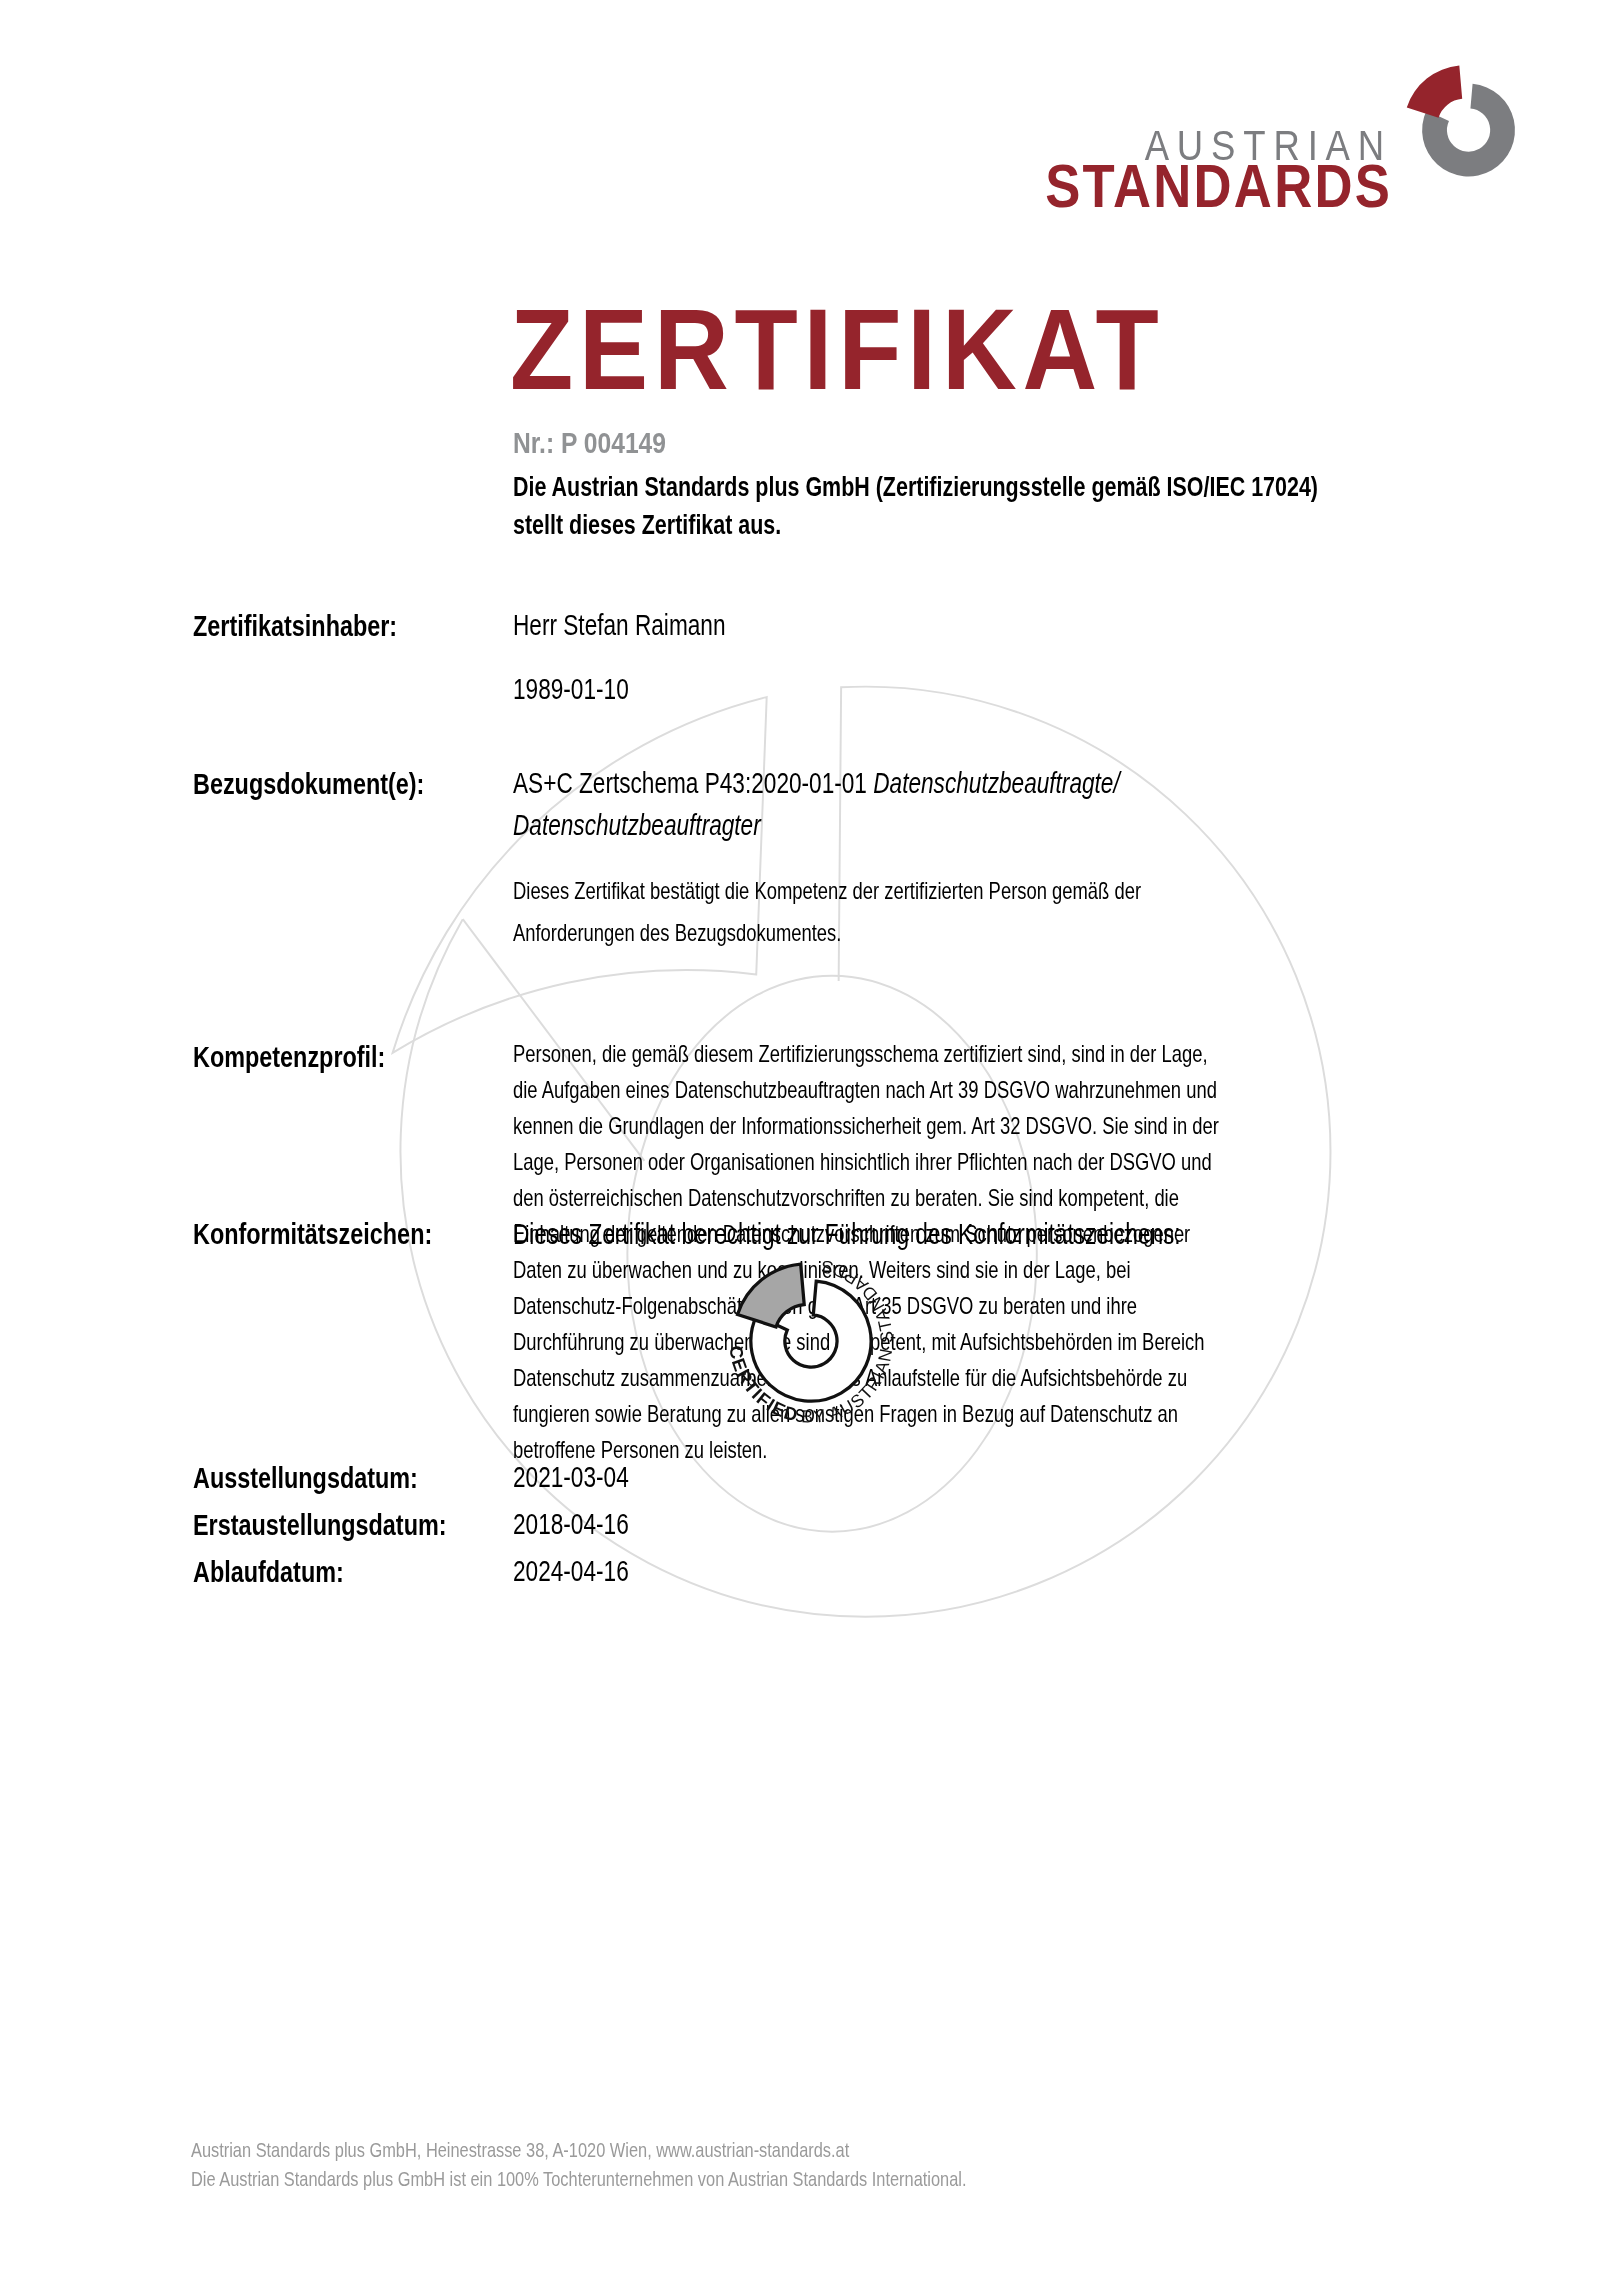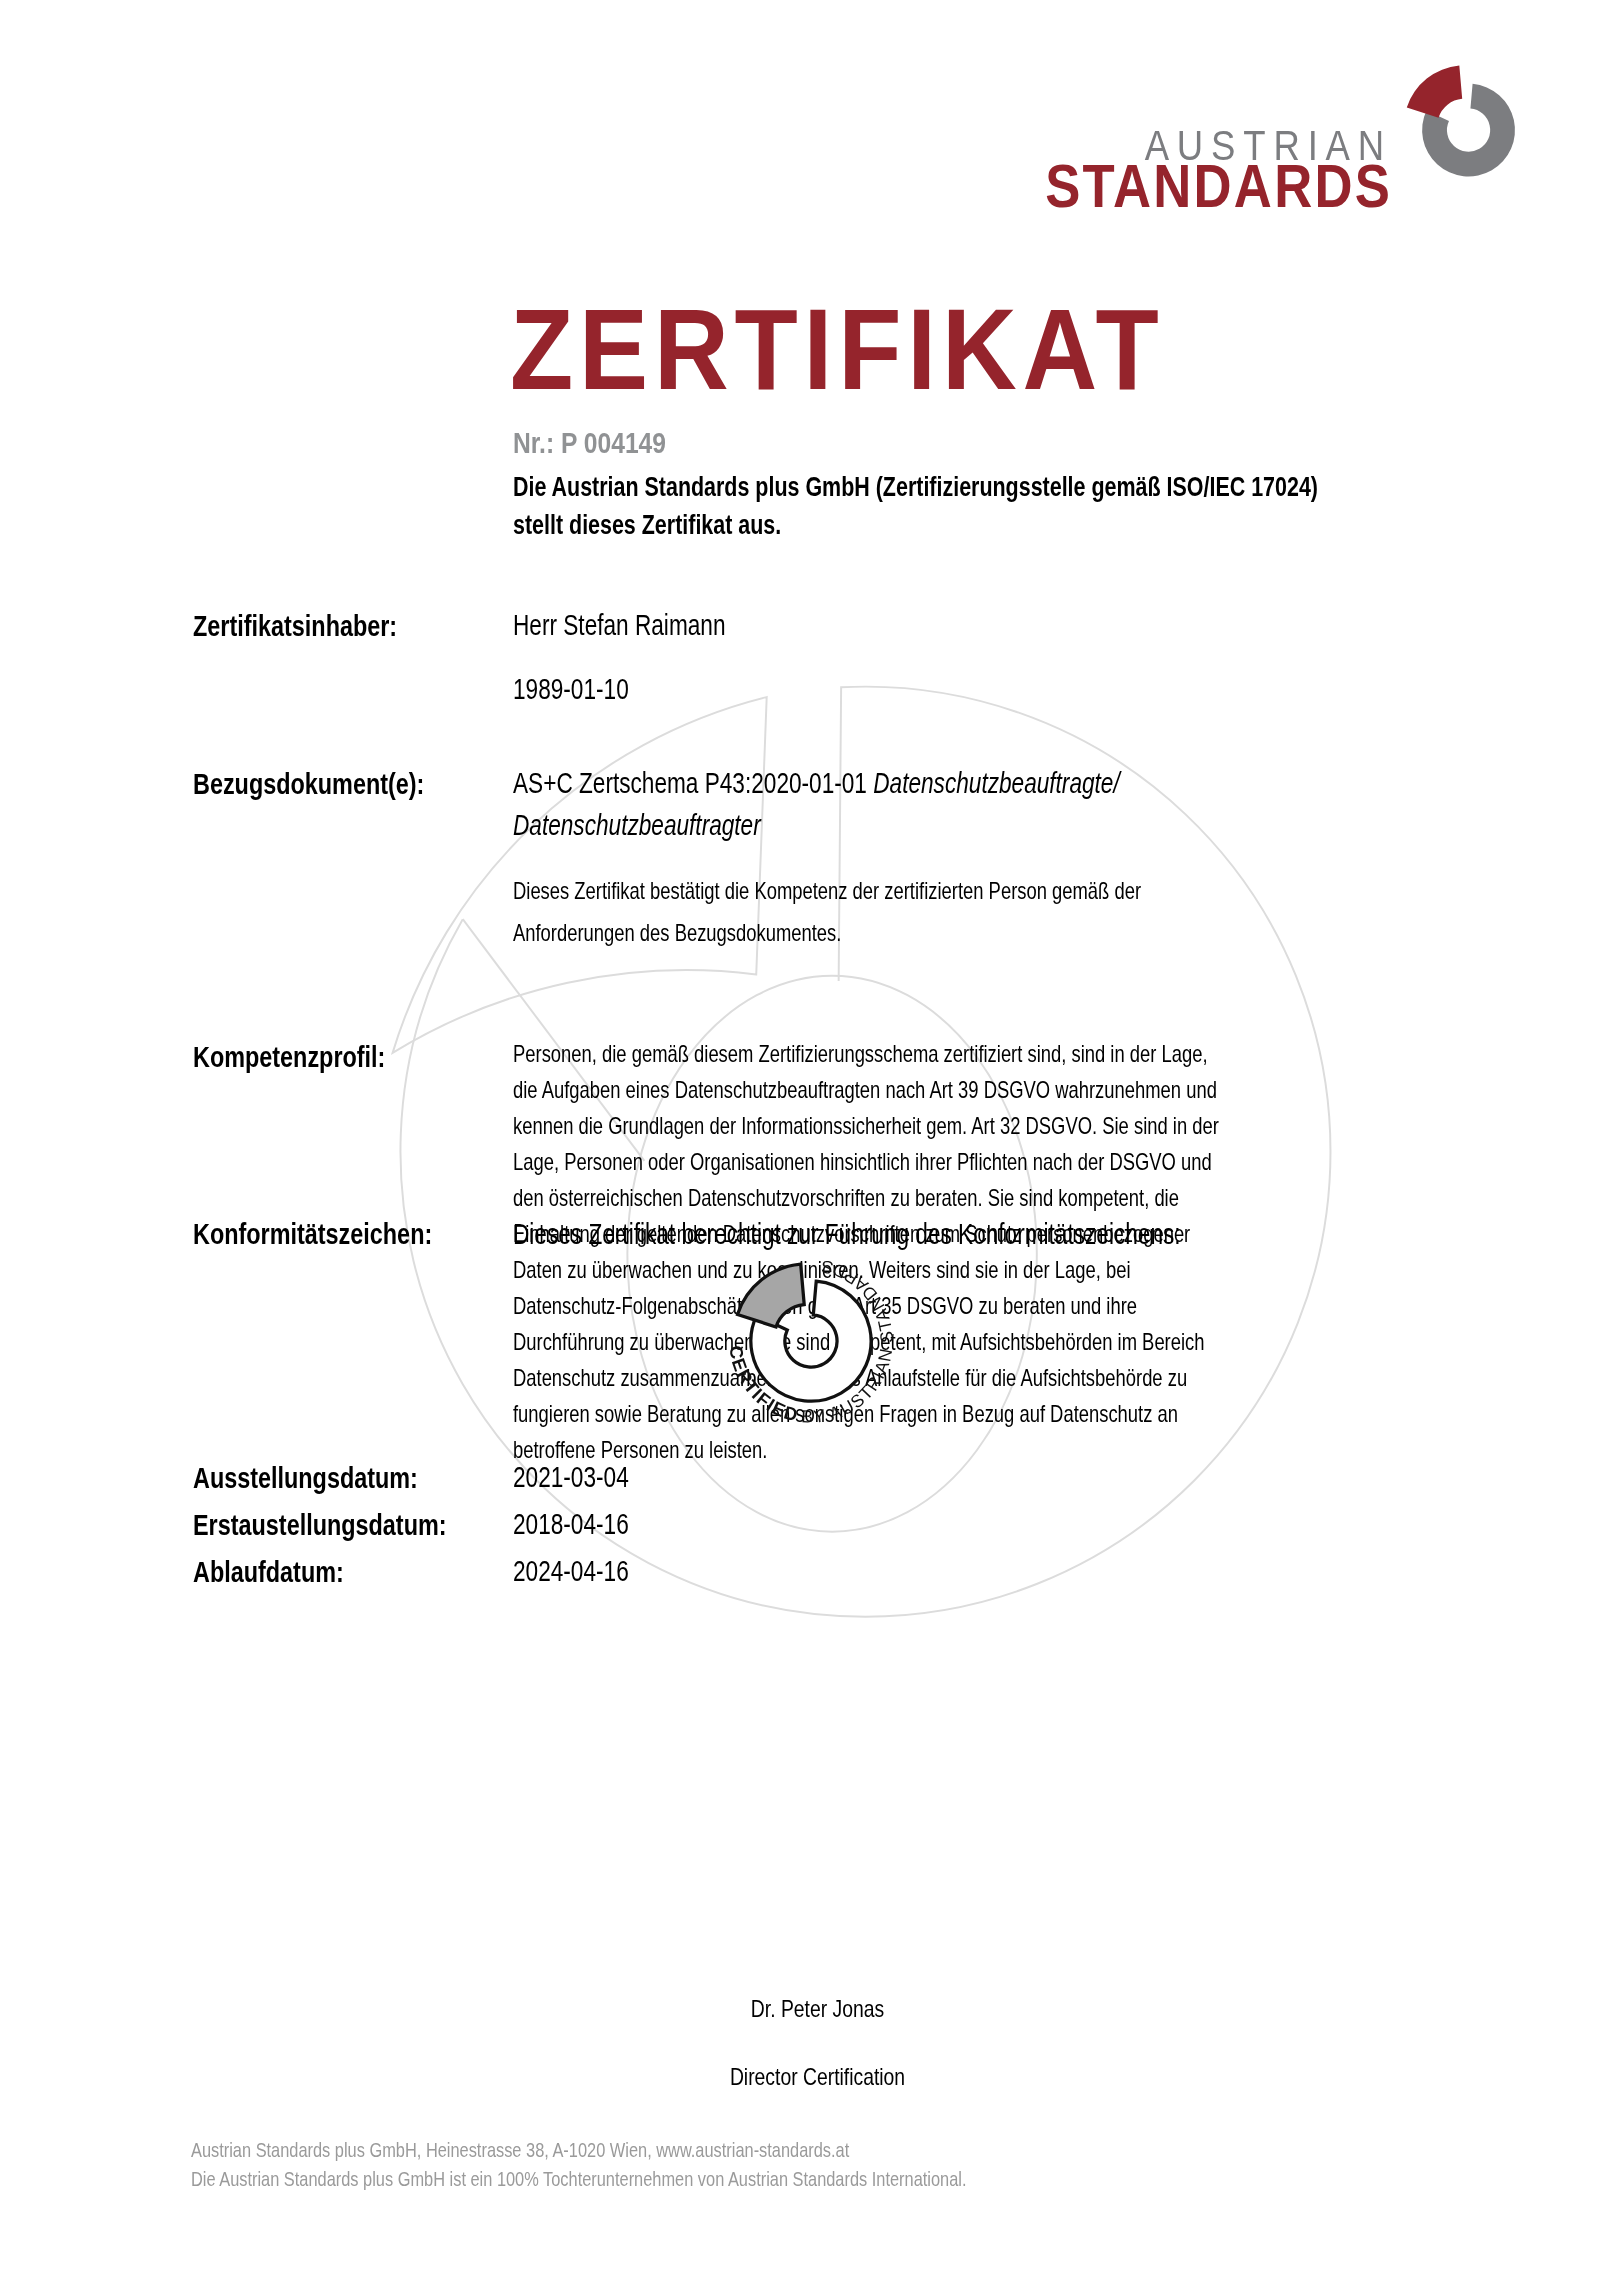--- a/index.html
+++ b/index.html
@@ -103,24 +103,18 @@
 
   <div class="abs nx lbl" style="left:193px; top:1459px;">Ausstellungsdatum:</div>
   <div class="abs nx val" style="left:513px; top:1456px;">2021-03-04</div>
 
   <div class="abs nx lbl" style="left:193px; top:1506px;">Erstaustellungsdatum:</div>
   <div class="abs nx val" style="left:513px; top:1503px;">2018-04-16</div>
 
   <div class="abs nx lbl" style="left:193px; top:1553px;">Ablaufdatum:</div>
   <div class="abs nx val" style="left:513px; top:1550px;">2024-04-16</div>
 
-  <div class="abs" style="left:556px; top:1958px; width:523px;">
-    <div class="sig">
-      <span>Dr. Peter Jonas</span><br>
-      <span>Director Certification</span>
-    </div>
-  </div>
 
   <div class="abs nx footer" style="left:191px; top:2135px;">Austrian Standards plus GmbH, Heinestrasse 38, A-1020 Wien, www.austrian-standards.at
 Die Austrian Standards plus GmbH ist ein 100% Tochterunternehmen von Austrian Standards International.</div>
 
 </div>
 
 
 </body></html>

